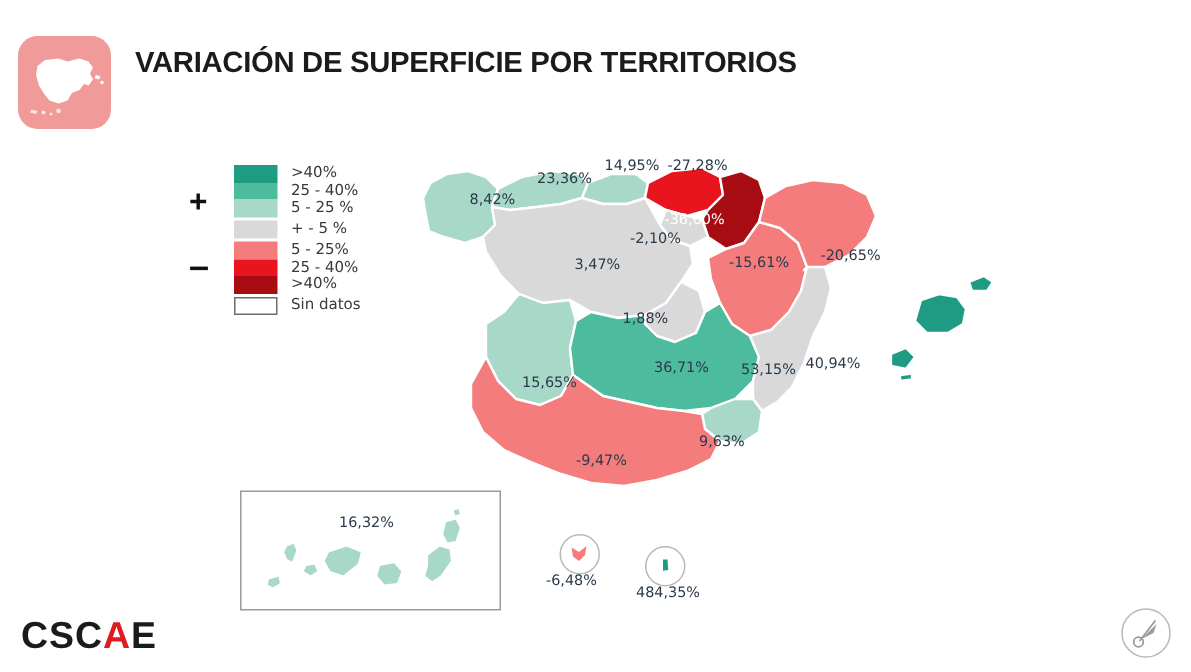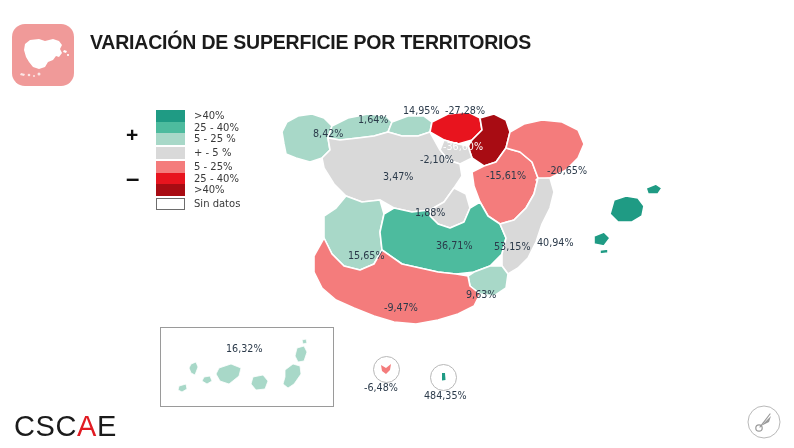--- a/index.html
+++ b/index.html
@@ -65,21 +65,21 @@
   
   .marker{
     position:absolute;width:25px;height:25px;border-radius:50%;
     border:1px solid #b8b8b8;background:#fff;
   }
   .marker svg{position:absolute;left:0;top:0;}
 
   
   .cscae{
     position:absolute;left:14px;top:412px;
-    font-size:29px;font-weight:normal;color:#1b1b1b;
+    font-size:25px;font-weight:bold;color:#1b1b1b;
     letter-spacing:0.6px;line-height:1;
   }
   .cscae .a-roof{color:#e11b22;}
   .corner-icon{
     position:absolute;left:746px;top:404px;width:36px;height:36px;
   }
 </style>
 </head>
 <body>
 
@@ -206,21 +206,21 @@
         <path d="M384 92 L394 88 L400 92 L396 98 L386 98 Z" fill="#1f9b84"></path>
 
         <path d="M332 140 L342 136 L348 142 L342 150 L332 148 Z" fill="#1f9b84"></path>
 
         <path d="M338 154 L346 153 L346 157 L338 158 Z" fill="#1f9b84"></path>
       </g>
     </svg>
   </div>
 
   <div class="vl" style="left:313px;top:128px;">8,42%</div>
-  <div class="vl" style="left:358px;top:114px;">1,64%</div>
+  <div class="vl" style="left:358px;top:114px;">23,36%</div>
   <div class="vl" style="left:403px;top:105px;">14,95%</div>
   <div class="vl" style="left:445px;top:105px;">-27,28%</div>
   <div class="vl white" style="left:443px;top:141px;">-36,60%</div>
   <div class="vl" style="left:420px;top:154px;">-2,10%</div>
   <div class="vl" style="left:383px;top:171px;">3,47%</div>
   <div class="vl" style="left:486px;top:170px;">-15,61%</div>
   <div class="vl" style="left:547px;top:165px;">-20,65%</div>
   <div class="vl" style="left:415px;top:207px;">1,88%</div>
   <div class="vl" style="left:348px;top:250px;">15,65%</div>
   <div class="vl" style="left:436px;top:240px;text-align:right;">36,71%</div>

